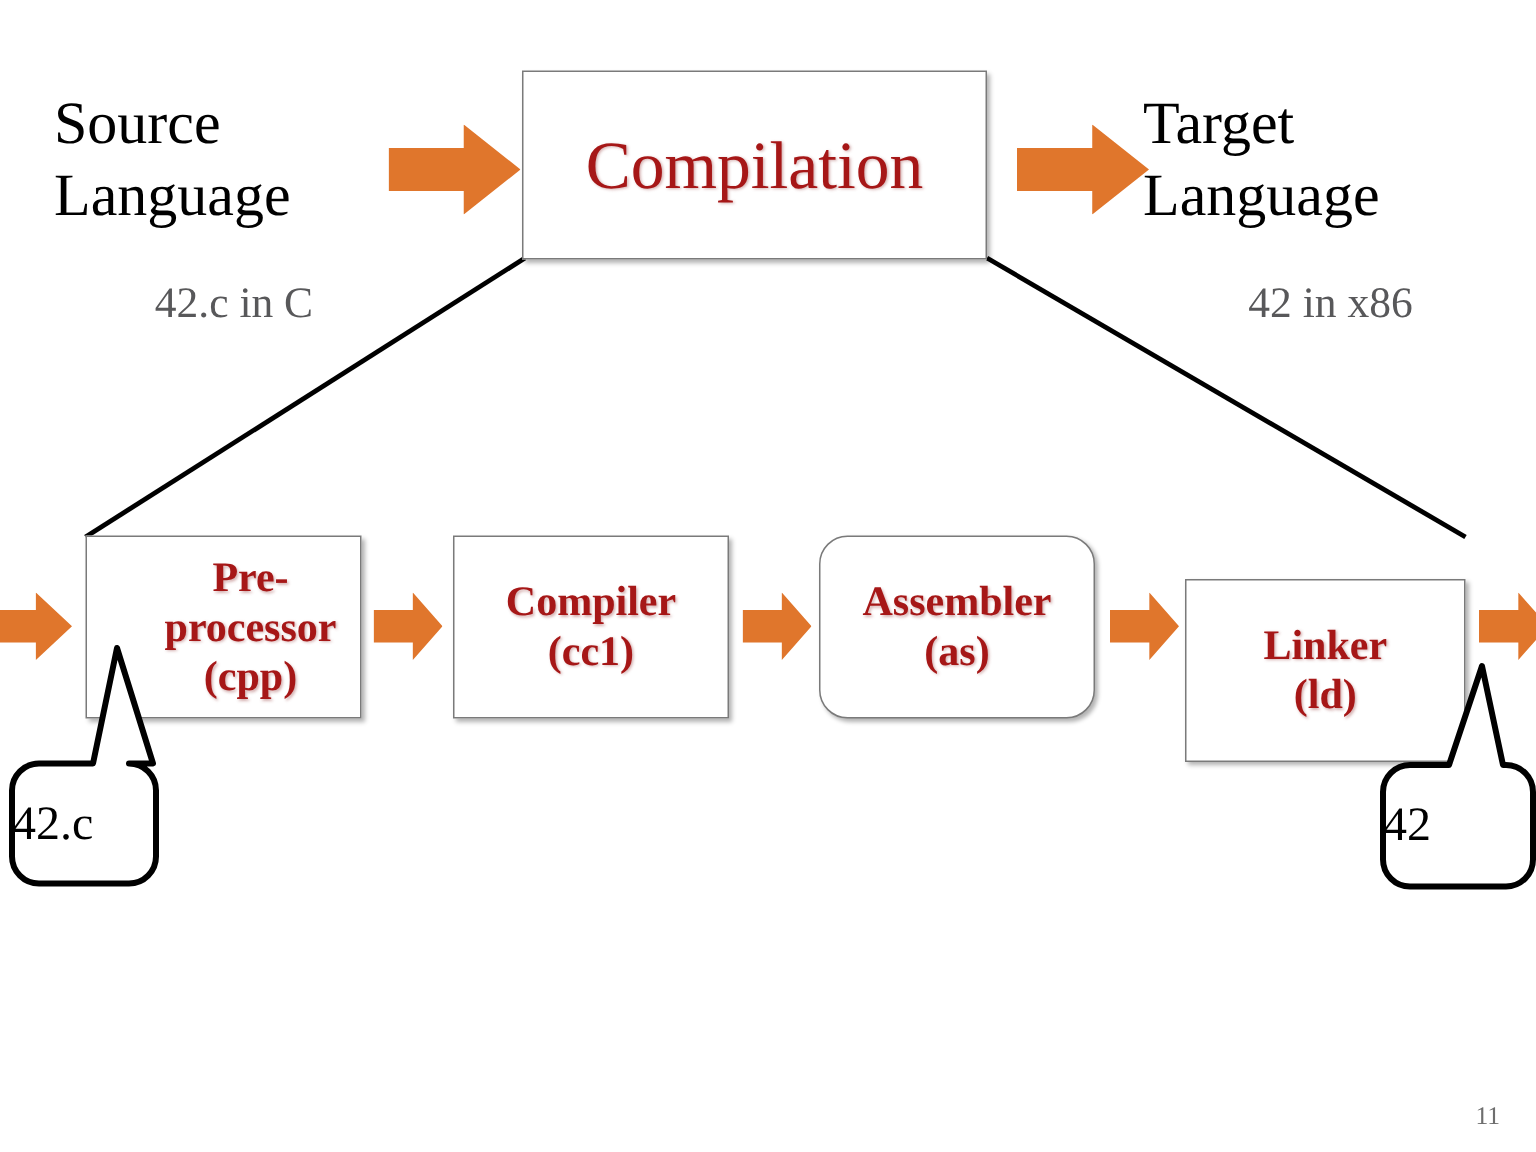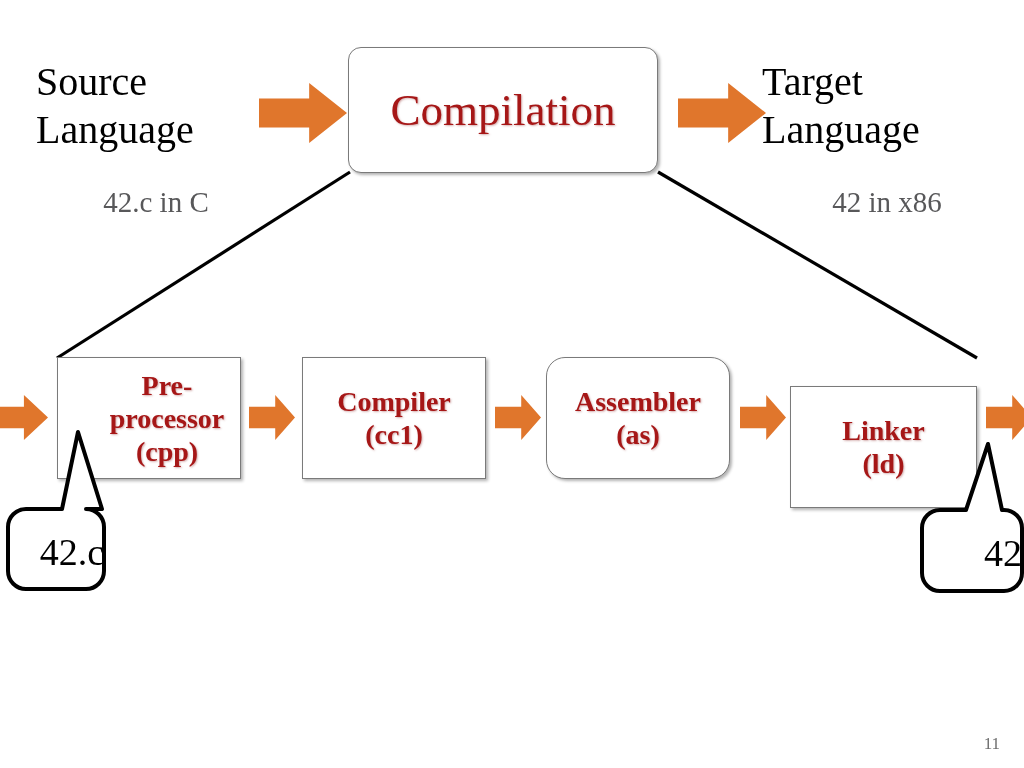--- a/index.html
+++ b/index.html
@@ -76,23 +76,23 @@
     position: absolute;
     left: 0; top: 0;
     width: 1024px; height: 768px;
     pointer-events: none;
   }
 
   
   .callout-text {
     position: absolute;
     font-family: "Liberation Serif", "DejaVu Serif", serif;
-    font-size: 38px;
+    font-size: 32px;
     color: #000000;
-    text-align: right;
+    text-align: left;
   }
 
   
   #page-number {
     right: 24px;
     bottom: 14px;
     font-size: 17px;
     color: #6e6e6e;
     font-family: "Liberation Serif", "DejaVu Serif", serif;
   }
@@ -107,21 +107,21 @@
     <line x1="658" y1="172" x2="977" y2="358" stroke="#000000" stroke-width="3.2"></line>
   </svg>
 
   <div class="abs big-label" style="left:36px; top:58px; width:240px;">Source
 Language</div>
 
   <div class="abs sub-label" style="left:36px; top:185px; width:240px;">42.c in C</div>
 
   <div class="abs block-arrow" style="left:259px; top:83px; width:88px; height:60px;"></div>
 
-  <div class="abs proc-box" id="compilation-box" style="left:348px; top:47px; width:310px; height:126px;border-radius:13px;">
+  <div class="abs proc-box" id="compilation-box" style="left:348px; top:47px; width:310px; height:126px;">
     <span class="box-text">Compilation</span>
   </div>
 
   <div class="abs block-arrow" style="left:678px; top:83px; width:88px; height:60px;"></div>
 
   <div class="abs big-label" style="left:762px; top:58px; width:250px;">Target
 Language</div>
 
   <div class="abs sub-label" style="left:762px; top:185px; width:250px;">42 in x86</div>
 

